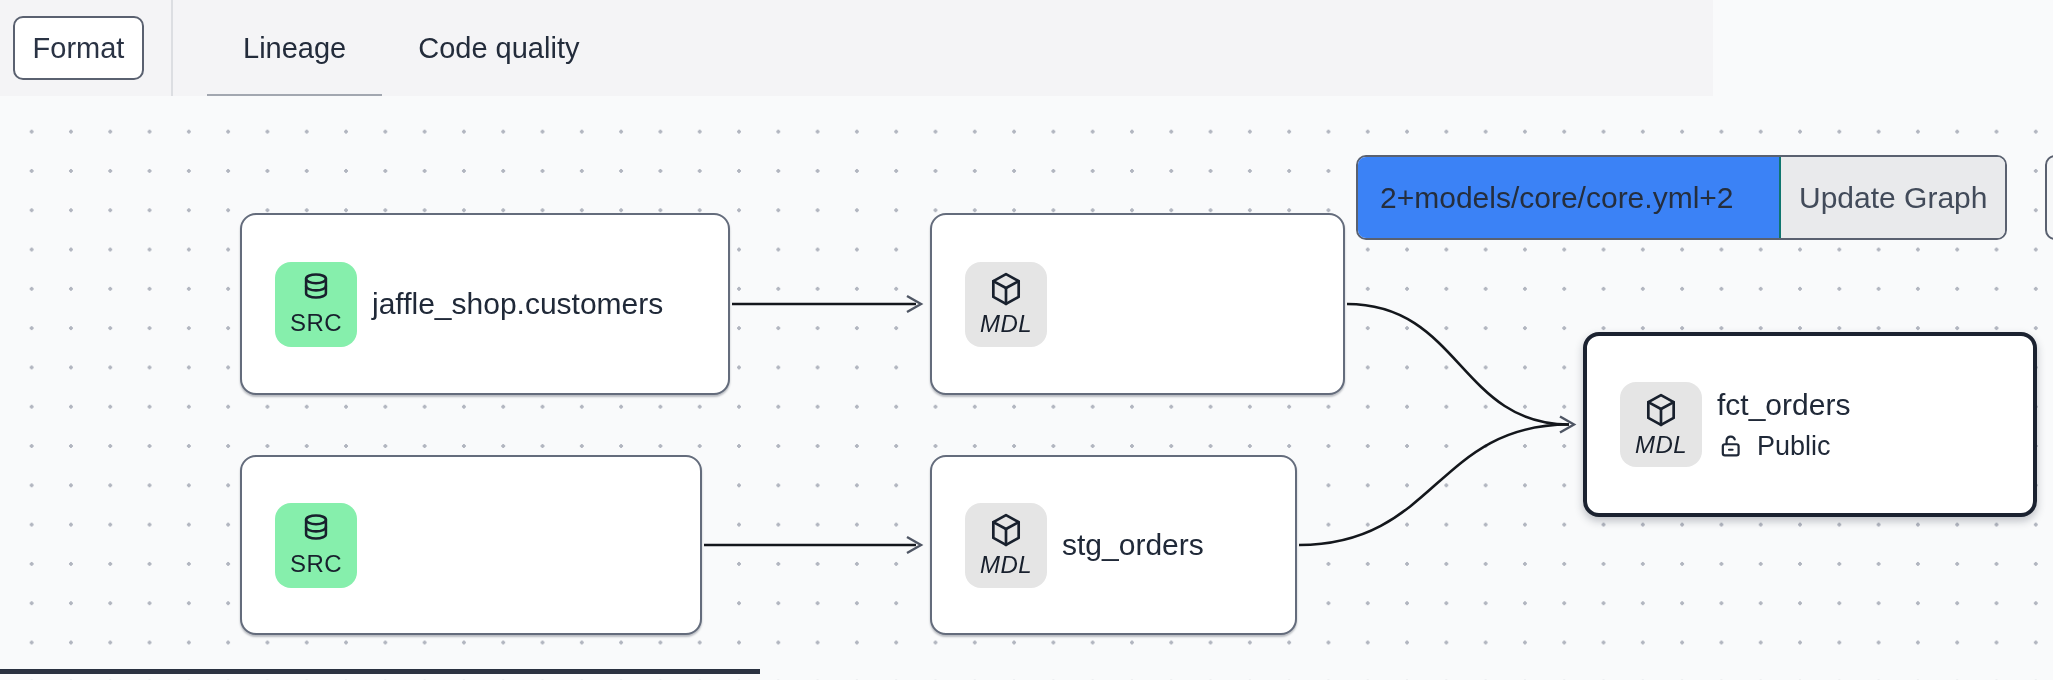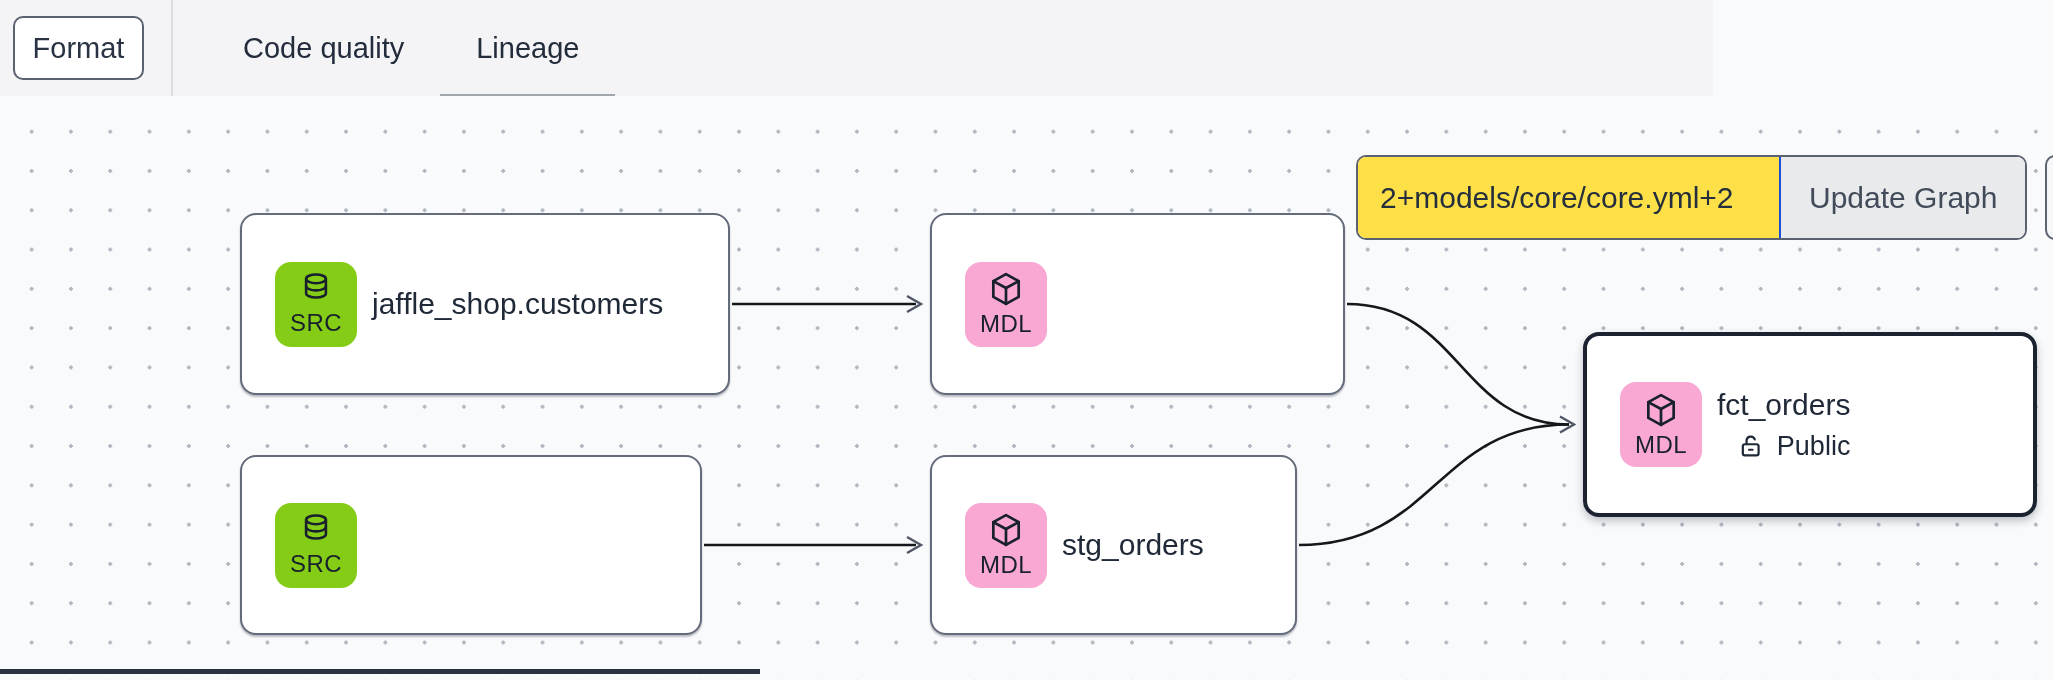--- a/index.html
+++ b/index.html
@@ -51,63 +51,63 @@
   }
   .node.selected{
     border:4px solid #1b2230;
     box-shadow:0 4px 8px rgba(35,42,60,0.28);
   }
   .node-icon-box{
     width:82px;height:85px;border-radius:16px;flex:0 0 auto;
     display:flex;flex-direction:column;align-items:center;justify-content:center;
     color:#18202d;
   }
-  .node-icon-box.source{background:#84cc16;}
-  .node-icon-box.model{background:#f9a8d4;}
+  .node-icon-box.source{background:#86efac;}
+  .node-icon-box.model{background:#e5e5e5;font-style:italic;}
   .node-icon-box svg{display:block;}
   .badge-text{font-size:24px;font-weight:500;letter-spacing:0.5px;margin-top:2px;color:#18202d;}
   .node-text{margin-left:15px;display:flex;flex-direction:column;justify-content:center;gap:9px;min-width:0;}
   .node-title{font-size:30px;color:#202938;white-space:nowrap;}
-  .node-sub{display:none;align-items:center;gap:12px;font-size:27px;color:#202938;justify-content:flex-end;}
+  .node-sub{display:none;align-items:center;gap:12px;font-size:27px;color:#202938;}
   .node-sub.visible{display:flex;}
   .node-sub svg{display:block;}
   
   .selector-group{
     position:absolute;left:1356px;top:155px;height:85px;display:flex;
     border:2px solid #5a6170;border-radius:10px;overflow:hidden;background:#ffffff;
     box-sizing:border-box;
   }
   .selector-input{
-    width:421px;height:100%;border:none;outline:none;background:#fde047;
+    width:421px;height:100%;border:none;outline:none;background:#3b82f6;
     font-family:"Liberation Sans","DejaVu Sans",sans-serif;
     font-size:30px;color:#252e3d;padding:0 22px;box-sizing:border-box;
   }
   .update-btn{
-    height:100%;border:none;border-left:2px solid #1d4ed8;background:#e9eaec;
+    height:100%;border:none;border-left:2px solid #0f766e;background:#e9eaec;
     font-family:"Liberation Sans","DejaVu Sans",sans-serif;
-    font-size:30px;color:#424b5a;padding:0 28px;cursor:pointer;
+    font-size:30px;color:#424b5a;padding:0 18px;cursor:pointer;
   }
   .partial-btn{
     position:absolute;left:2045px;top:155px;width:40px;height:85px;
     background:#f6f7f8;border:2px solid #5a6170;border-radius:10px;box-sizing:border-box;
     cursor:pointer;
   }
   .bottom-panel-edge{
     position:absolute;left:0;top:669px;width:760px;height:5px;background:#2a3140;
   }
 </style>
 </head>
 <body>
 
 <div class="header">
   <button class="format-btn">Format</button>
   <div class="header-divider"></div>
   <div class="tabs">
+      <div class="tab active">Lineage</div>
       <div class="tab">Code quality</div>
-      <div class="tab active">Lineage</div>
     </div>
 </div>
 
 <div class="canvas"></div>
 
 <svg class="edges-svg" viewBox="0 0 2053 680" xmlns="http://www.w3.org/2000/svg">
     <path d="M 732 304 L 916 304" class="edge"></path>
     <path d="M 907 296 L 921 304 L 907 312" class="arrow"></path>
     <path d="M 704 545 L 916 545" class="edge"></path>
     <path d="M 907 537 L 921 545 L 907 553" class="arrow"></path>

